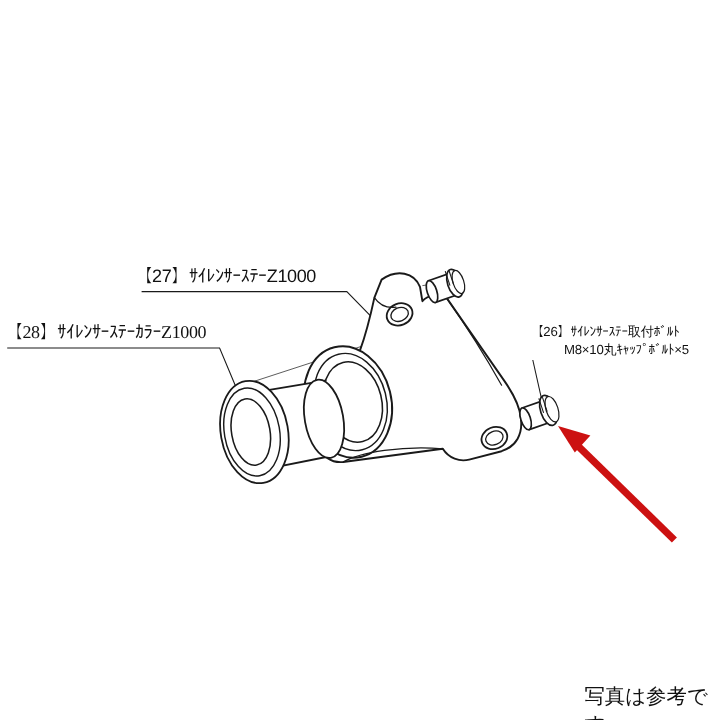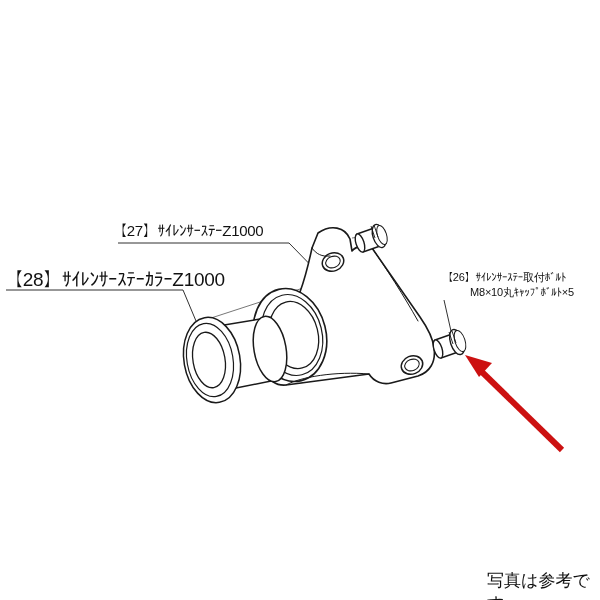--- a/index.html
+++ b/index.html
@@ -30,22 +30,23 @@
   }
   #label-27 {
     left: 112px;
     top: 222px;
     font-size: 15px;
     letter-spacing: -0.3px;
   }
   #label-28 {
     left: 4px;
     top: 269px;
-    font-size: 19px;
+    font-size: 15px;
     letter-spacing: -0.3px;
+    font-family: Liberation Serif, serif;
   }
   #label-26 {
     left: 427px;
     top: 270px;
     font-size: 11px;
     line-height: 15px;
     letter-spacing: -0.2px;
     margin-left: 15px;
   }
   #label-26 .line2 {

